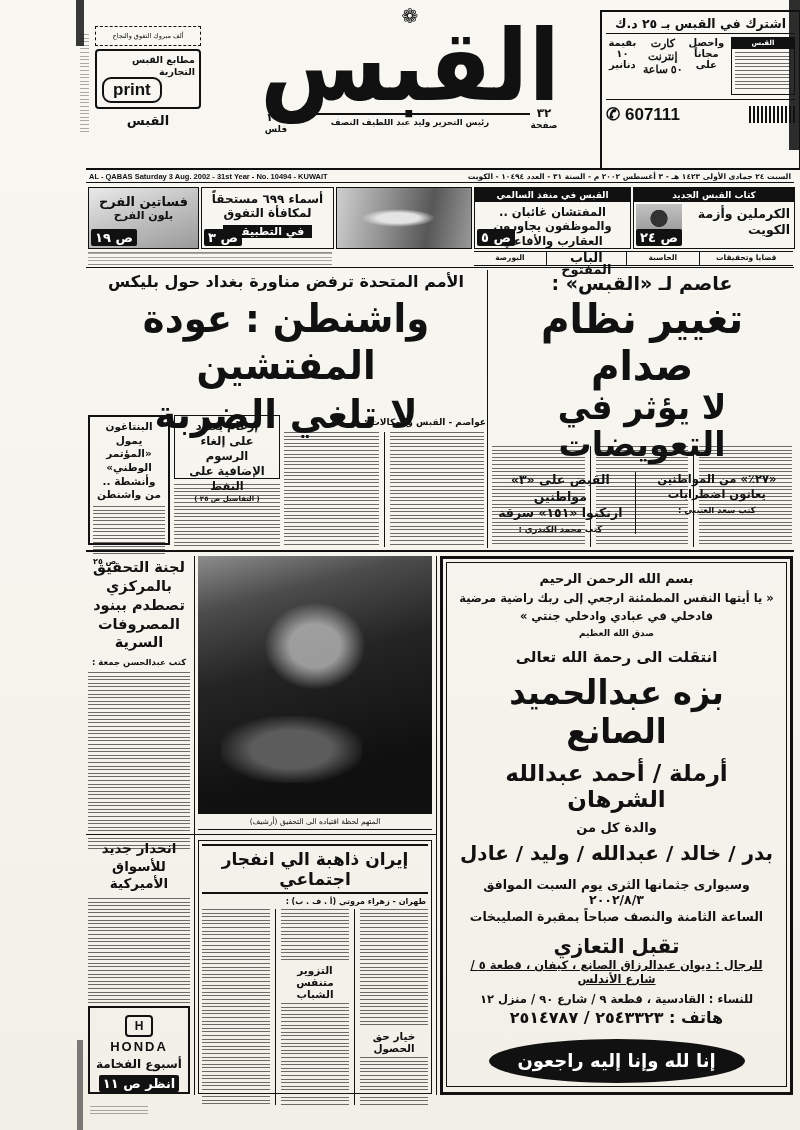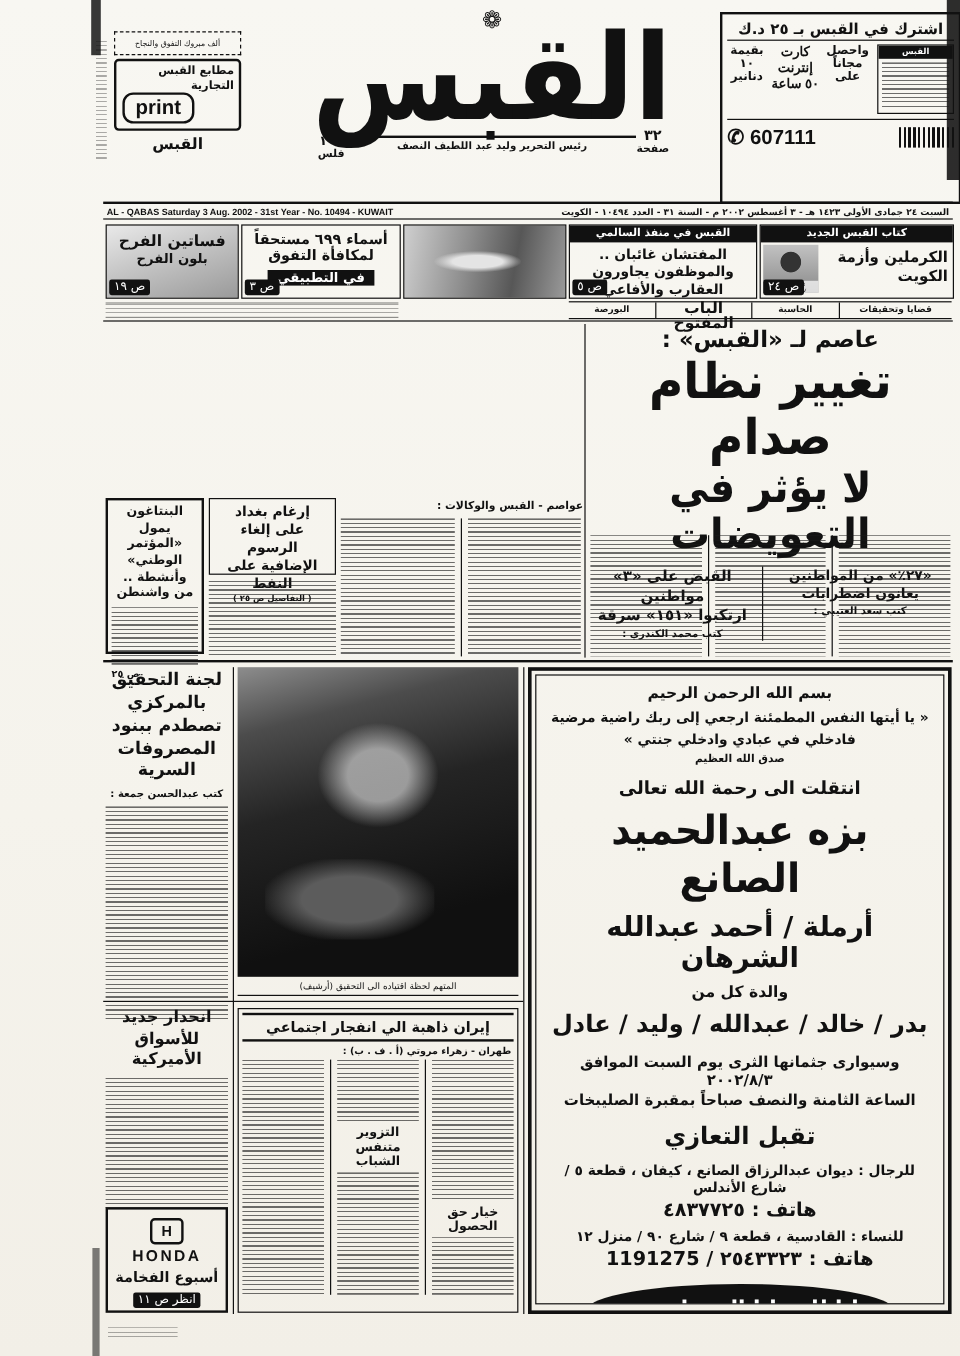--- a/index.html
+++ b/index.html
@@ -9,21 +9,21 @@
   .abs{position:absolute;}
   .b{font-weight:bold;}
   .ctr{text-align:center;}
   .ftext{background-image:repeating-linear-gradient(to bottom,rgba(25,25,25,.78) 0px,rgba(25,25,25,.78) 1px,transparent 1px,transparent 3.6px);opacity:.8;}
   .ftext.light{opacity:.45;}
   .vr{width:1px;background:#111;}
   .hr{background:#111;height:1px;}
   .box{border:2px solid #111;}
   .thinbox{border:1px solid #111;}
   .blackbar{background:#111;color:#fff;}
-  .pagetag{display:inline-block;background:#111;color:#fff;font-size:10px;font-weight:normal;padding:1px 4px;border-radius:2px;}
+  .pagetag{display:inline-block;background:#111;color:#fff;font-size:13px;font-weight:bold;padding:1px 4px;border-radius:2px;}
   .latin{font-family:"Liberation Sans",sans-serif;}
   .cols{display:flex;gap:5px;}
   .cols .col{flex:1;}
   .smudge{background:#161616;}
 </style>
 </head>
 <body>
 
 <div class="page">
 
@@ -143,20 +143,25 @@
       </div>
       <div class="vr"></div>
       <div style="flex:1;">
         <div class="b" style="font-size:12.5px;line-height:1.3;">القبض على «٣» مواطنين</div>
         <div class="b" style="font-size:12.5px;line-height:1.3;">ارتكبوا «١٥١» سرقة</div>
         <div class="b" style="font-size:8.5px;margin-top:3px;">كتب محمد الكندري :</div>
       </div>
     </div>
   </div>
 
+  <div class="abs ctr" style="left:88px;top:272px;width:396px;">
+    <div class="b" style="font-size:16px;">الأمم المتحدة ترفض مناورة بغداد حول بليكس</div>
+    <div class="b" style="font-size:37px;line-height:1.2;margin-top:8px;transform:scaleY(1.06);">واشنطن : عودة المفتشين</div>
+    <div class="b" style="font-size:37px;line-height:1.15;margin-top:6px;transform:scaleY(1.06);">لا تلغي الضربة</div>
+  </div>
 
   <div class="abs box ctr" style="left:88px;top:415px;width:82px;height:130px;padding:3px;box-sizing:border-box;">
     <div class="b" style="font-size:10.5px;line-height:1.3;">البنتاغون يمول</div>
     <div class="b" style="font-size:10.5px;line-height:1.3;">«المؤتمر الوطني»</div>
     <div class="b" style="font-size:10.5px;line-height:1.3;">وأنشطة .. من واشنطن</div>
     <div class="ftext" style="height:48px;margin-top:4px;"></div>
     <div class="b" style="font-size:8px;text-align:left;margin-top:3px;">ص ٢٥</div>
   </div>
 
   <div class="abs thinbox ctr" style="left:174px;top:415px;width:106px;height:64px;padding:3px;box-sizing:border-box;">
@@ -206,29 +211,25 @@
       <div class="b" style="font-size:11.5px;line-height:1.55;margin-top:4px;">« يا أيتها النفس المطمئنة ارجعي إلى ربك راضية مرضية فادخلي في عبادي وادخلي جنتي »</div>
       <div class="b" style="font-size:9px;margin-top:2px;">صدق الله العظيم</div>
       <div class="b" style="font-size:15px;margin-top:10px;">انتقلت الى رحمة الله تعالى</div>
       <div class="b" style="font-size:32px;margin-top:8px;transform:scaleY(1.05);">بزه عبدالحميد الصانع</div>
       <div class="b" style="font-size:23px;margin-top:10px;">أرملة / أحمد عبدالله الشرهان</div>
       <div class="b" style="font-size:13px;margin-top:8px;">والدة كل من</div>
       <div class="b" style="font-size:20px;margin-top:6px;">بدر / خالد / عبدالله / وليد / عادل</div>
       <div class="b" style="font-size:12.5px;margin-top:12px;">وسيوارى جثمانها الثرى يوم السبت الموافق ٢٠٠٢/٨/٣</div>
       <div class="b" style="font-size:12.5px;margin-top:2px;">الساعة الثامنة والنصف صباحاً بمقبرة الصليبخات</div>
       <div class="b" style="font-size:20px;margin-top:10px;letter-spacing:1px;">تقبل التعازي</div>
-      <div class="b" style="font-size:11.5px;margin-top:10px;">للرجال : ديوان عبدالرزاق الصانع ، كيفان ، قطعة ٥ / شارع الأندلس</div>
-      <div class="b" style="font-size:16px;margin-top:2px;">
-        <span>هاتف :</span>
-        <span>٤٨٣٧٧٢٥</span>
-      </div>
+      <div class="b" style="font-size:11.5px;text-decoration:underline;">للرجال : ديوان عبدالرزاق الصانع ، كيفان ، قطعة ٥ / شارع الأندلس</div>
       <div class="b" style="font-size:11.5px;margin-top:6px;">للنساء : القادسية ، قطعة ٩ / شارع ٩٠ / منزل ١٢</div>
       <div class="b" style="font-size:16px;margin-top:2px;">
         <span>هاتف :</span>
-        <span>٢٥٤٣٣٢٣ / 1191275</span>
+        <span>٢٥٤٣٣٢٣ / ٢٥١٤٧٨٧</span>
       </div>
       <div class="b blackbar" style="width:256px;height:44px;margin:12px auto 0;border-radius:50%;display:flex;align-items:center;justify-content:center;font-size:18px;">إنا لله وإنا إليه راجعون</div>
     </div>
   </div>
 
   <div class="abs hr" style="left:86px;top:834px;width:350px;"></div>
 
   <div class="abs ctr" style="left:88px;top:840px;width:102px;">
     <div class="b" style="font-size:13.5px;line-height:1.3;">انحدار جديد للأسواق الأميركية</div>
     <div class="ftext" style="height:112px;margin-top:5px;"></div>
@@ -237,21 +238,21 @@
   <div class="abs box ctr" style="left:88px;top:1006px;width:102px;height:88px;box-sizing:border-box;padding-top:7px;">
     <div style="display:flex;justify-content:center;align-items:center;gap:4px;">
       <div class="b latin" style="width:24px;height:18px;border:2px solid #111;border-radius:4px;font-size:12px;line-height:18px;">H</div>
     </div>
     <div class="b latin" style="font-size:13px;letter-spacing:2px;margin-top:2px;">HONDA</div>
     <div class="b" style="font-size:12px;margin-top:3px;">أسبوع الفخامة</div>
     <div class="pagetag" style="margin-top:4px;">انظر ص ١١</div>
   </div>
 
   <div class="abs thinbox" style="left:198px;top:840px;width:234px;height:254px;box-sizing:border-box;padding:3px;">
-    <div class="b ctr" style="font-size:12px;border-top:2px solid #111;border-bottom:2px solid #111;padding:3px 0;text-align:center;">إيران ذاهبة الي انفجار اجتماعي</div>
+    <div class="b ctr" style="font-size:17px;border-top:2px solid #111;border-bottom:2px solid #111;padding:3px 0;text-align:center;">إيران ذاهبة الي انفجار اجتماعي</div>
     <div class="b" style="font-size:8px;text-align:right;margin:3px 2px;">طهران - زهراء مروتي (أ . ف . ب) :</div>
     <div class="cols" style="height:196px;">
       <div class="col" style="display:flex;flex-direction:column;">
         <div class="ftext" style="height:118px;"></div>
         <div class="b ctr" style="font-size:10.5px;padding:3px 0;">خيار حق الحصول</div>
         <div class="ftext" style="flex:1;"></div>
       </div>
       <div class="vr"></div>
       <div class="col" style="display:flex;flex-direction:column;">
         <div class="ftext" style="height:52px;"></div>

